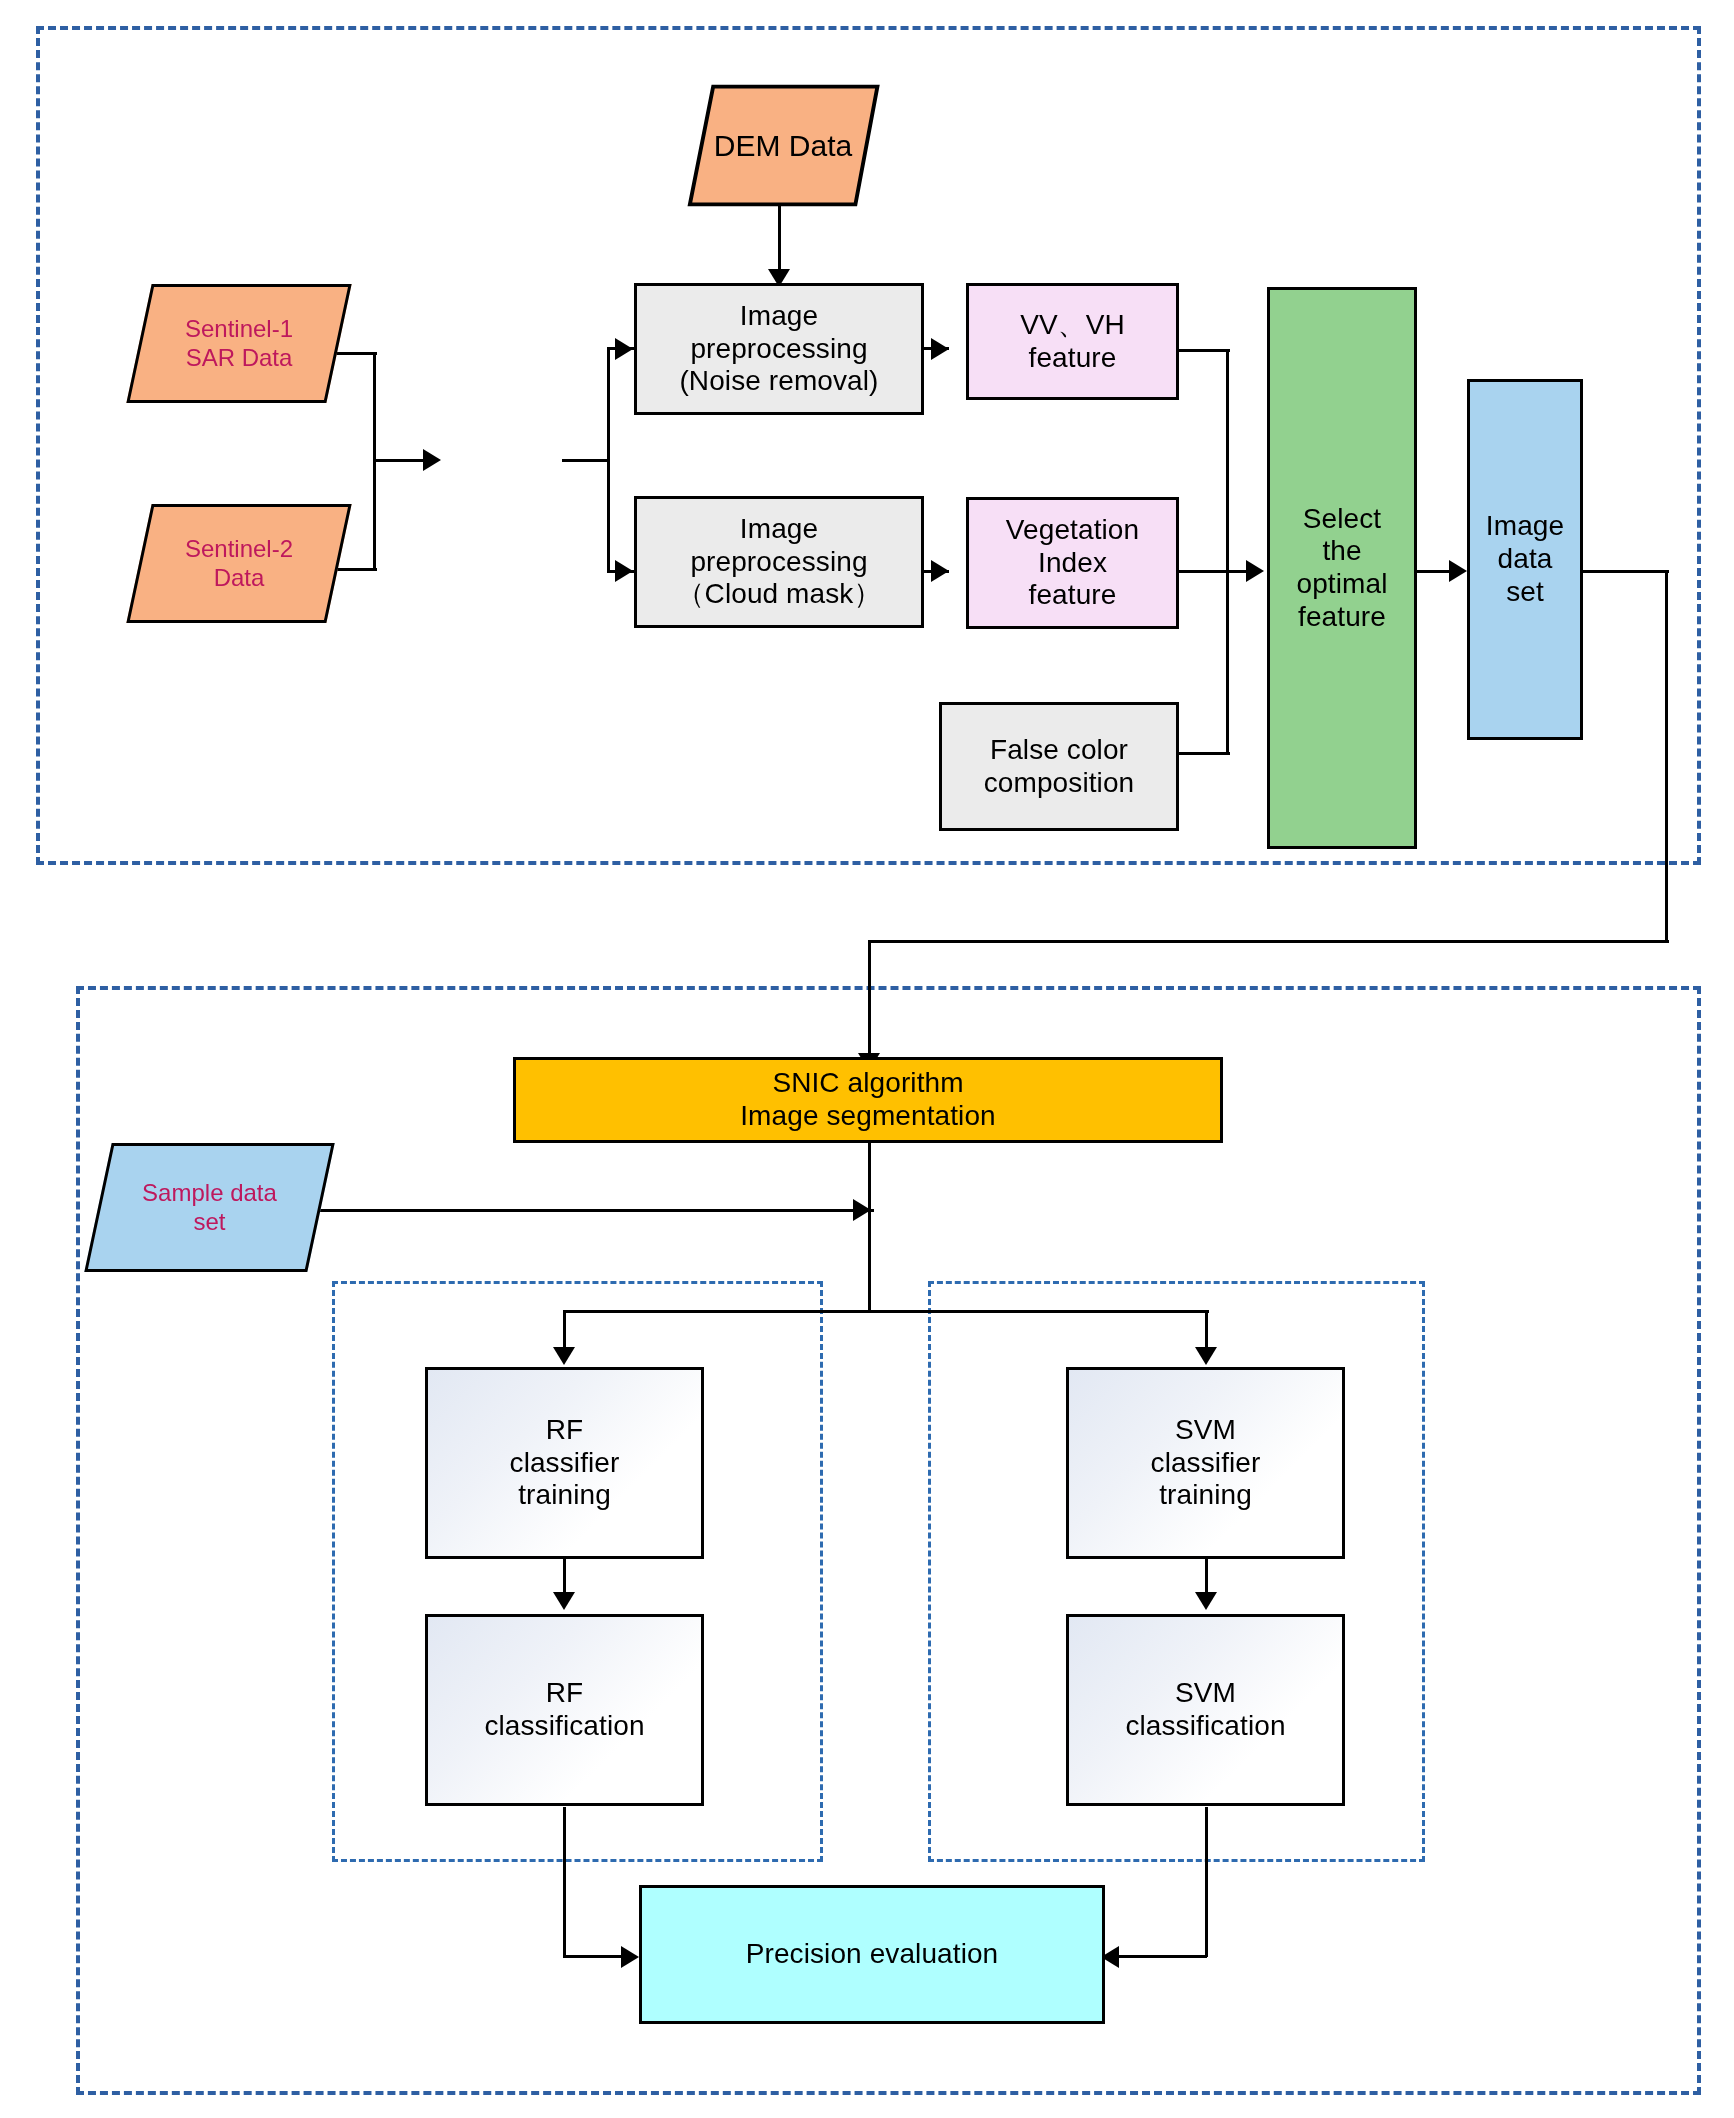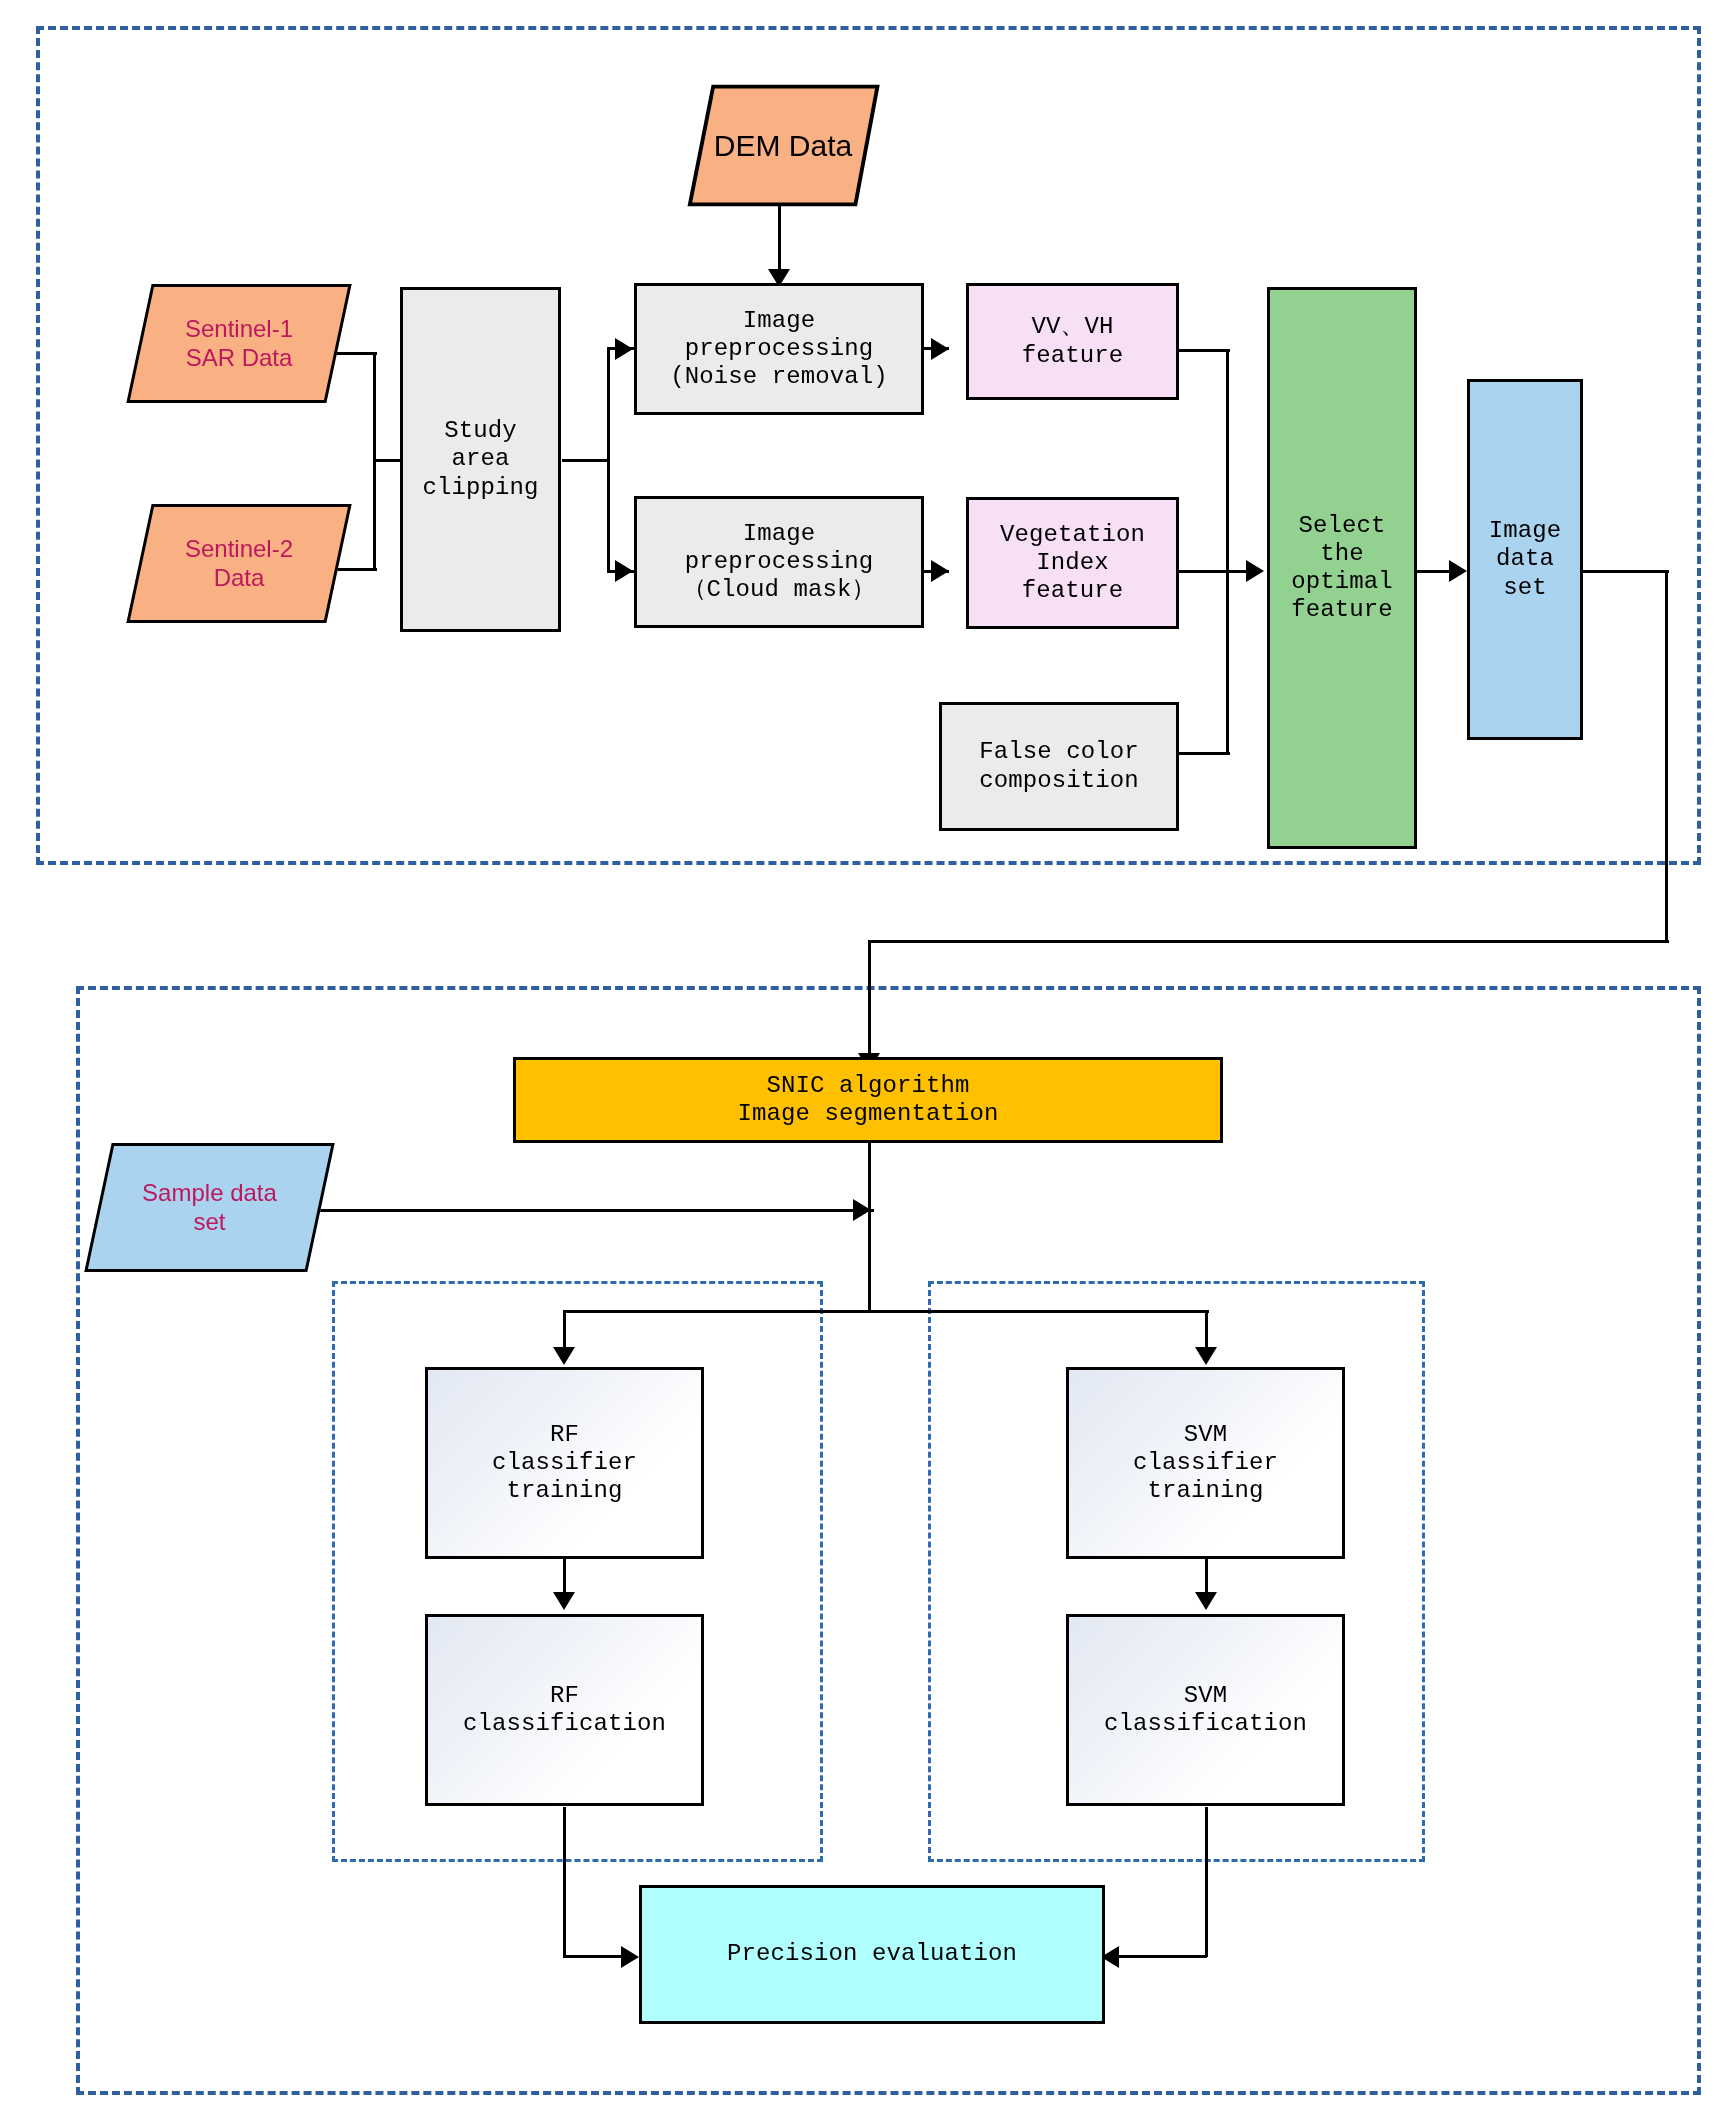--- a/index.html
+++ b/index.html
@@ -35,24 +35,23 @@
     position: absolute;
     box-sizing: border-box;
     border: 3.2px solid #000000;
     display: flex;
     align-items: center;
     justify-content: center;
     text-align: center;
     color: #000000;
     line-height: 1.17;
     padding: 1.3px 3.9px;
-    font-size: 24px;
+    font-size: 28px;
     white-space: pre-line;
     letter-spacing: 0.1px;
-    font-family: Liberation Mono, monospace;
   }
   .node.grey   { background: #EBEBEB; }
   .node.pink   { background: #F7DFF6; }
   .node.green  { background: #92D18F; }
   .node.blue   { background: #A9D3EF; }
   .node.gold   { background: #FFC000; }
   .node.cyan   { background: #AFFFFF; }
   .node.grad   { background: linear-gradient(135deg, #E2E8F3 0%, #EFF2F8 35%, #FFFFFF 70%); }
 
   
@@ -195,23 +194,20 @@
     <div class="txt">Sentinel-1
 SAR Data</div>
   </div>
 
   <div class="para" style="left:139px; top:504px; width:200px; height:119px;">
     <div class="skin"></div>
     <div class="txt">Sentinel-2
 Data</div>
   </div>
 
-  <div class="node grey" style="left:400px; top:287px; width:161px; height:345px;">Study
-area
-clipping</div>
 
   <div class="node grey" style="left:634px; top:283px; width:290px; height:132px;">Image
 preprocessing
 (Noise removal)</div>
 
   <div class="node grey" style="left:634px; top:496px; width:290px; height:132px;">Image
 preprocessing
 （Cloud mask）</div>
 
   <div class="node pink" style="left:966px; top:283px; width:213px; height:117px;">VV、VH

